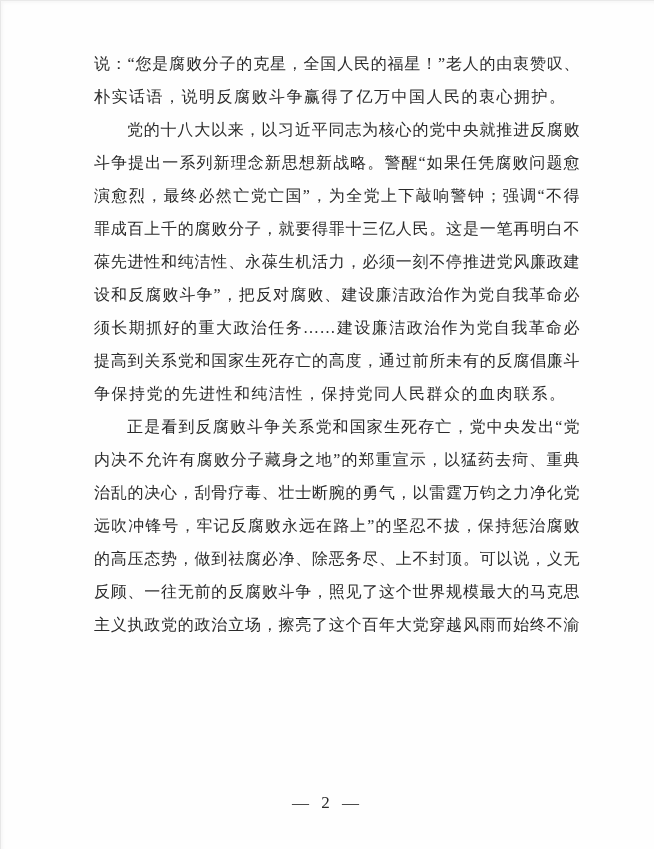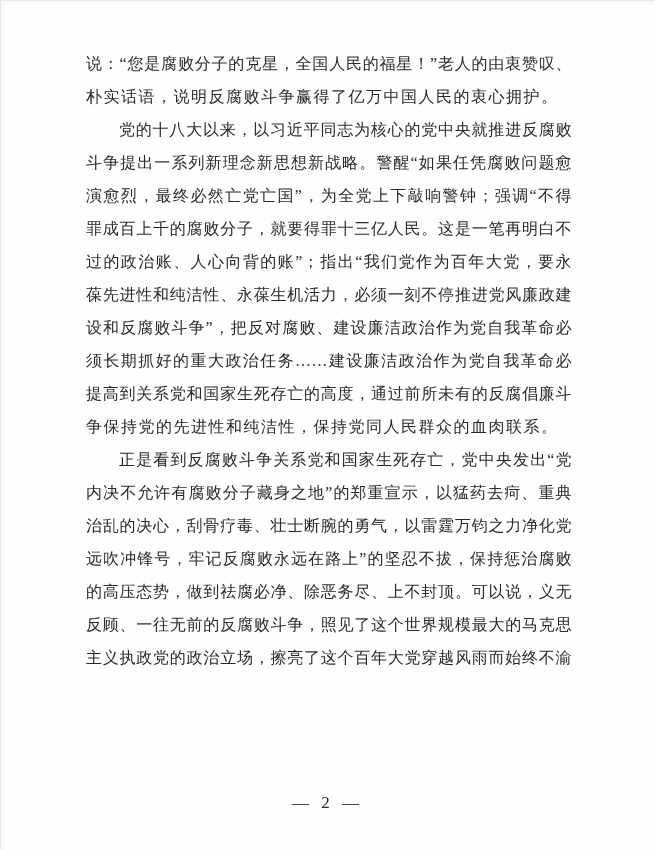--- a/index.html
+++ b/index.html
@@ -34,20 +34,21 @@
   }
 
   .line {
     width: 100%;
     height: 33px;
     white-space: nowrap;
     text-align: justify;
     text-align-last: justify;
     text-justify: inter-character;
     overflow: visible;
+    margin-left: 8px;
   }
 
   .line.indent {
     padding-left: 33px;
   }
 
   .line.para-last {
     text-align-last: auto;
     letter-spacing: 1.5px;
   }
@@ -67,21 +68,20 @@
 <body>
 
 <div class="page">
   <div class="text-block">
       <div class="line">说：“您是腐败分子的克星，全国人民的福星！”老人的由衷赞叹、</div>
       <div class="line para-last">朴实话语，说明反腐败斗争赢得了亿万中国人民的衷心拥护。</div>
       <div class="line indent">党的十八大以来，以习近平同志为核心的党中央就推进反腐败</div>
       <div class="line">斗争提出一系列新理念新思想新战略。警醒“如果任凭腐败问题愈</div>
       <div class="line">演愈烈，最终必然亡党亡国”，为全党上下敲响警钟；强调“不得</div>
       <div class="line">罪成百上千的腐败分子，就要得罪十三亿人民。这是一笔再明白不</div>
-      <div class="line">过的政治账、人心向背的账”；指出“我们党作为百年大党，要永</div>
       <div class="line">葆先进性和纯洁性、永葆生机活力，必须一刻不停推进党风廉政建</div>
       <div class="line">设和反腐败斗争”，把反对腐败、建设廉洁政治作为党自我革命必</div>
       <div class="line">须长期抓好的重大政治任务……建设廉洁政治作为党自我革命必</div>
       <div class="line">提高到关系党和国家生死存亡的高度，通过前所未有的反腐倡廉斗</div>
       <div class="line para-last">争保持党的先进性和纯洁性，保持党同人民群众的血肉联系。</div>
       <div class="line indent">正是看到反腐败斗争关系党和国家生死存亡，党中央发出“党</div>
       <div class="line">内决不允许有腐败分子藏身之地”的郑重宣示，以猛药去疴、重典</div>
       <div class="line">治乱的决心，刮骨疗毒、壮士断腕的勇气，以雷霆万钧之力净化党</div>
       <div class="line">远吹冲锋号，牢记反腐败永远在路上”的坚忍不拔，保持惩治腐败</div>
       <div class="line">的高压态势，做到祛腐必净、除恶务尽、上不封顶。可以说，义无</div>

